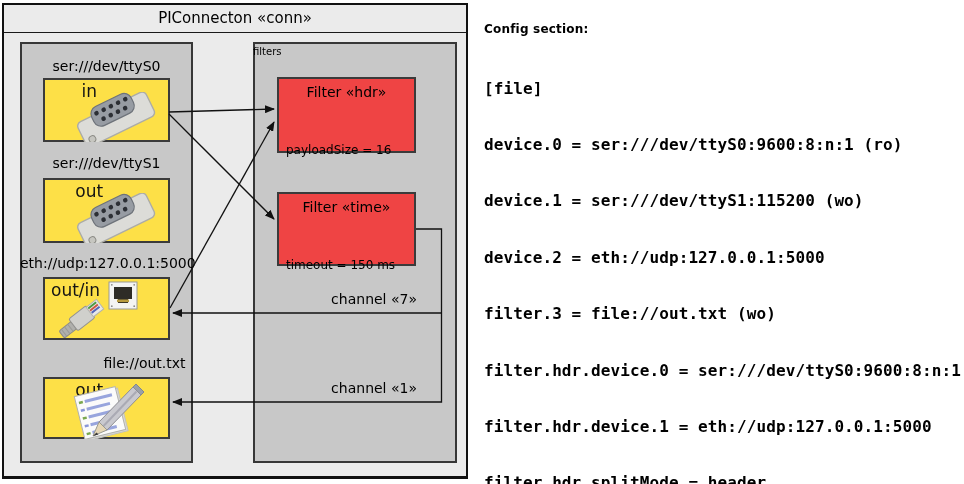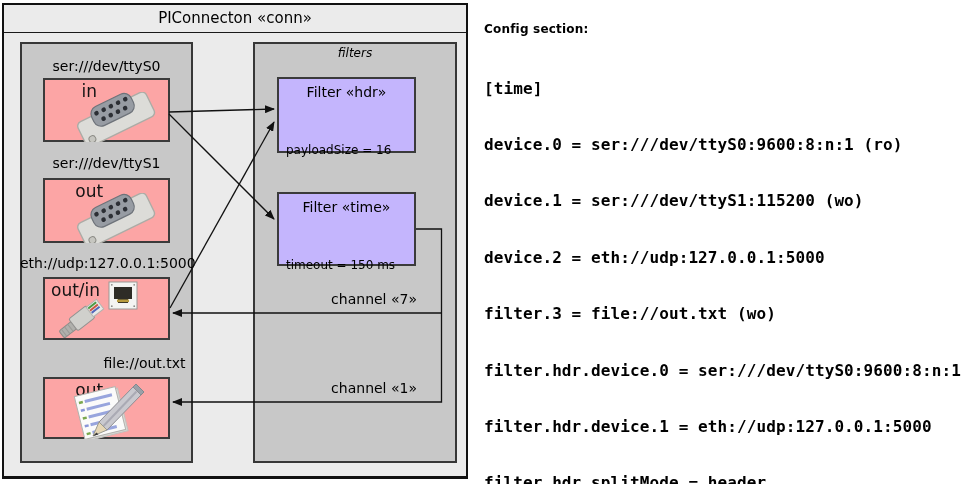--- a/index.html
+++ b/index.html
@@ -15,32 +15,32 @@
   }
   #outer-title {
     position:absolute; left:0; top:0; width:100%; height:27px; line-height:27px;
     text-align:center; font-size:15px; border-bottom:1px solid #1a1a1a;
   }
   .panel {
     box-sizing:border-box; background:#c8c8c8; border:2px solid #373737;
   }
   #devices-panel { left:20px; top:42px; width:173px; height:421px; }
   #filters-panel { left:253px; top:42px; width:204px; height:421px; }
-  #filters-title { left:253px; top:46px; width:204px; text-align:center; font-size:12px;font-style:italic; }
+  #filters-title { left:253px; top:46px; width:204px; text-align:left; font-size:10px; }
   .dev-label { left:20px; width:173px; text-align:center; font-size:14px; }
   .dev-box {
     left:43px; width:127px; box-sizing:border-box;
-    background:#fca5a5; border:2px solid #3b3b3b;
+    background:#fde047; border:2px solid #3b3b3b;
   }
   .port-label { position:absolute; top:1px; font-size:17px; color:#141414; }
   .port-center { left:0; width:72%; text-align:center; }
   .port-left { left:6px; }
   .filter-box {
     left:277px; width:139px; box-sizing:border-box;
-    background:#c4b5fd; border:2px solid #3b3b3b;
+    background:#ef4444; border:2px solid #3b3b3b;
   }
   .filter-title { position:absolute; top:5px; left:0; width:100%; text-align:center; font-size:14px; }
   .filter-attrs { position:absolute; left:7px; top:33px; font-size:12px; line-height:15.5px; white-space:pre; }
   .chan-label { left:280px; width:137px; text-align:right; font-size:14px; }
   
   #config-heading {
     left:484px; top:8px; font-size:12px; font-weight:600; letter-spacing:0.2px;
     font-family:"DejaVu Sans", sans-serif;
     margin-top:14px;
   }
@@ -186,21 +186,21 @@
     </defs>
     <line x1="169" y1="112" x2="274" y2="109" stroke="#111" stroke-width="1.3" marker-end="url(#arw)"></line>
     <line x1="169" y1="114" x2="274" y2="219" stroke="#111" stroke-width="1.3" marker-end="url(#arw)"></line>
     <line x1="170" y1="308" x2="274" y2="122" stroke="#111" stroke-width="1.3" marker-end="url(#arw)"></line>
     <path d="M416,229 L441.5,229 L441.5,402 L173,402" fill="none" stroke="#111" stroke-width="1.3" marker-end="url(#arw)"></path>
     <path d="M441.5,313 L173,313" fill="none" stroke="#111" stroke-width="1.3" marker-end="url(#arw)"></path>
   </svg>
 
   <div id="config-heading" class="abs">Config section:</div>
   <div id="config-lines" class="abs">
-    <div>[time]</div>
+    <div>[file]</div>
     <div>device.0 = ser:///dev/ttyS0:9600:8:n:1 (ro)</div>
     <div>device.1 = ser:///dev/ttyS1:115200 (wo)</div>
     <div>device.2 = eth://udp:127.0.0.1:5000</div>
     <div>filter.3 = file://out.txt (wo)</div>
     <div>filter.hdr.device.0 = ser:///dev/ttyS0:9600:8:n:1</div>
     <div>filter.hdr.device.1 = eth://udp:127.0.0.1:5000</div>
     <div>filter.hdr.splitMode = header</div>
     
     
     

